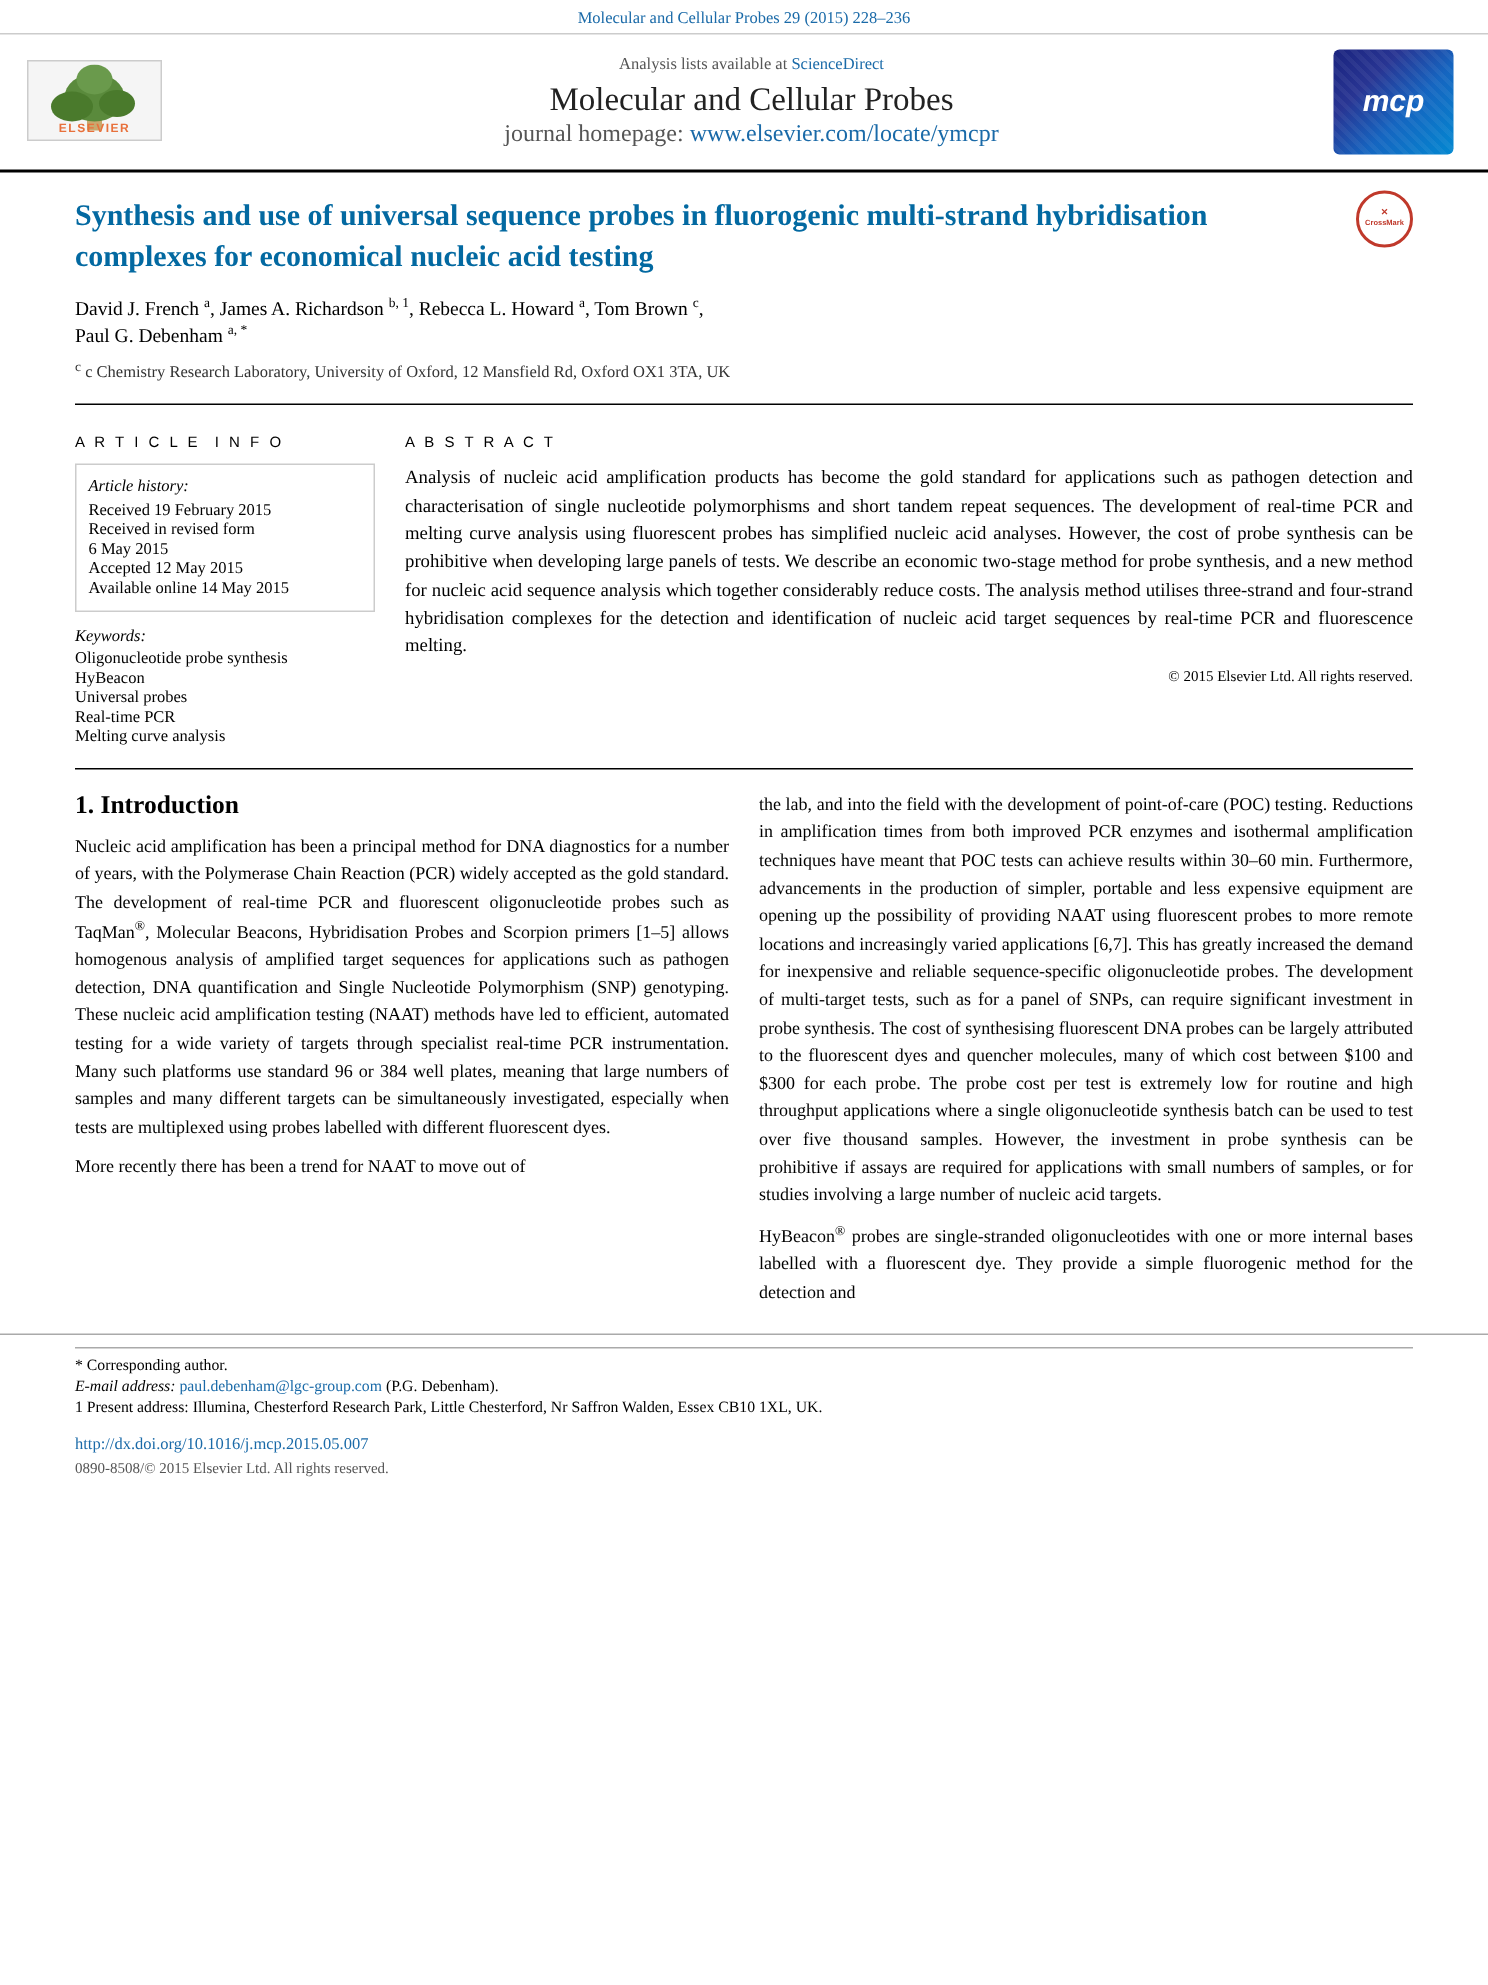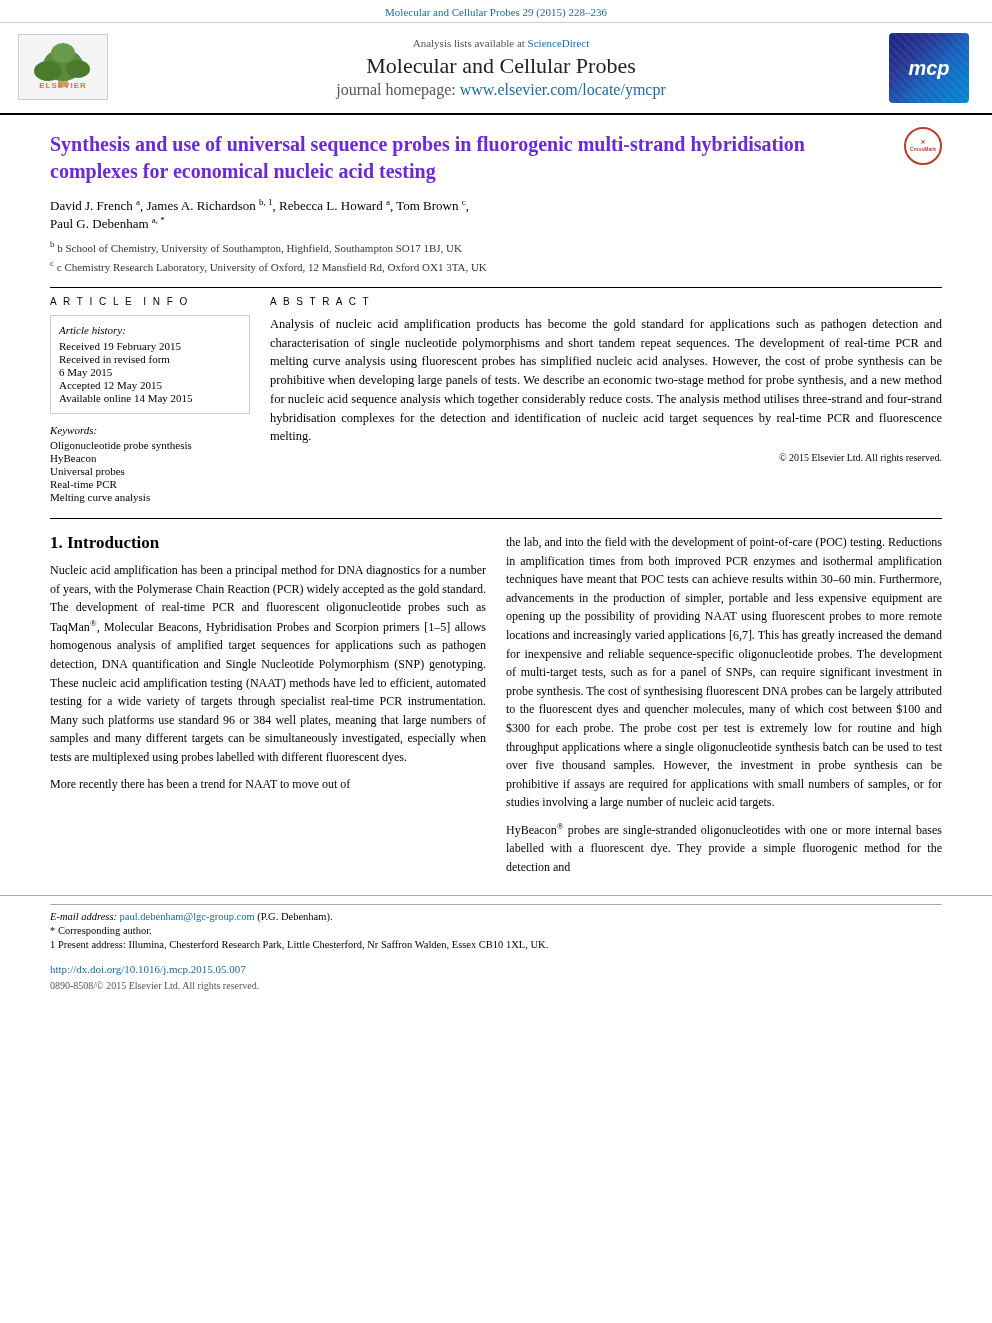--- a/index.html
+++ b/index.html
@@ -29,21 +29,21 @@
     }
 
     .elsevier-logo {
       width: 100px;
       flex-shrink: 0;
     }
 
     .elsevier-logo .logo-top {
       background: #f5f5f5;
       border: 1px solid #ccc;
-      height: 66px;
+      height: 54px;
       width: 90px;
       display: flex;
       align-items: center;
       justify-content: center;
       overflow: hidden;
       margin-bottom: 2px;
     }
 
     .journal-center {
       flex: 1;
@@ -146,21 +146,21 @@
       font-weight: bold;
       font-family: Arial, sans-serif;
       text-align: center;
       line-height: 1.1;
     }
 
     .article-title {
       font-size: 20px;
       font-weight: bold;
       font-family: "Times New Roman", serif;
-      color: #6d28d9;
+      color: #0369a1;
       margin-bottom: 12px;
       line-height: 1.35;
     }
 
     .authors {
       font-size: 13px;
       margin-bottom: 6px;
       color: #000;
     }
 
@@ -200,20 +200,21 @@
       flex: 1;
     }
 
     .section-label {
       font-size: 10px;
       letter-spacing: 2px;
       font-weight: normal;
       color: #000;
       margin-bottom: 8px;
       font-family: Arial, sans-serif;
+      margin-top: 12px;
     }
 
     .article-info-block {
       border: 1px solid #ccc;
       padding: 8px;
       margin-bottom: 10px;
       font-size: 11px;
     }
 
     .article-info-block .info-title {
@@ -370,21 +371,20 @@
         <span>Paul G. Debenham <sup>a, *</sup></span>
       </div>
     </div>
     <div class="crossmark-container">
       <div class="crossmark-badge">
         <span style="font-size:6px; font-weight:bold; color:#c0392b;">✕<br><span style="font-size:5px;">CrossMark</span></span>
       </div>
     </div>
   </div>
   <div class="affiliations">
-    <p><sup>b</sup> <span>b School of Chemistry, University of Southampton, Highfield, Southampton SO17 1BJ, UK</span></p>
     <p><sup>c</sup> <span>c Chemistry Research Laboratory, University of Oxford, 12 Mansfield Rd, Oxford OX1 3TA, UK</span></p>
   </div>
 </div>
 
 <hr class="section-divider" style="margin: 0 50px;">
 
 <div class="two-col">
   <div class="col-left">
     <div class="section-label">A R T I C L E&nbsp;&nbsp;I N F O</div>
     <div class="article-info-block">
@@ -434,26 +434,26 @@
     </div>
     <div class="body-text">
       HyBeacon<sup>®</sup> probes are single-stranded oligonucleotides with one or more internal bases labelled with a fluorescent dye. They provide a simple fluorogenic method for the detection and
     </div>
   </div>
 </div>
 
 <div class="footnote-area">
   <hr style="border:none; border-top:1px solid #aaa; margin-bottom:6px;">
   <div class="fn-item">
+    <span>* Corresponding author.</span>
+  </div>
+  <div class="fn-item">
     <span style="font-style:italic;">E-mail address: </span><a class="blue-link">paul.debenham@lgc-group.com</a>
     <span>(P.G. Debenham).</span>
   </div>
-  <div class="fn-item">
-    <span>* Corresponding author.</span>
-  </div>
   <div class="fn-item">1 Present address: Illumina, Chesterford Research Park, Little Chesterford, Nr Saffron Walden, Essex CB10 1XL, UK.</div>
 </div>
 
 <div class="doi-line">
   <a class="blue-link">http://dx.doi.org/10.1016/j.mcp.2015.05.007</a>
 </div>
 
 <div class="bottom-bar">
   <span>0890-8508/© 2015 Elsevier Ltd. All rights reserved.</span>
 </div>

